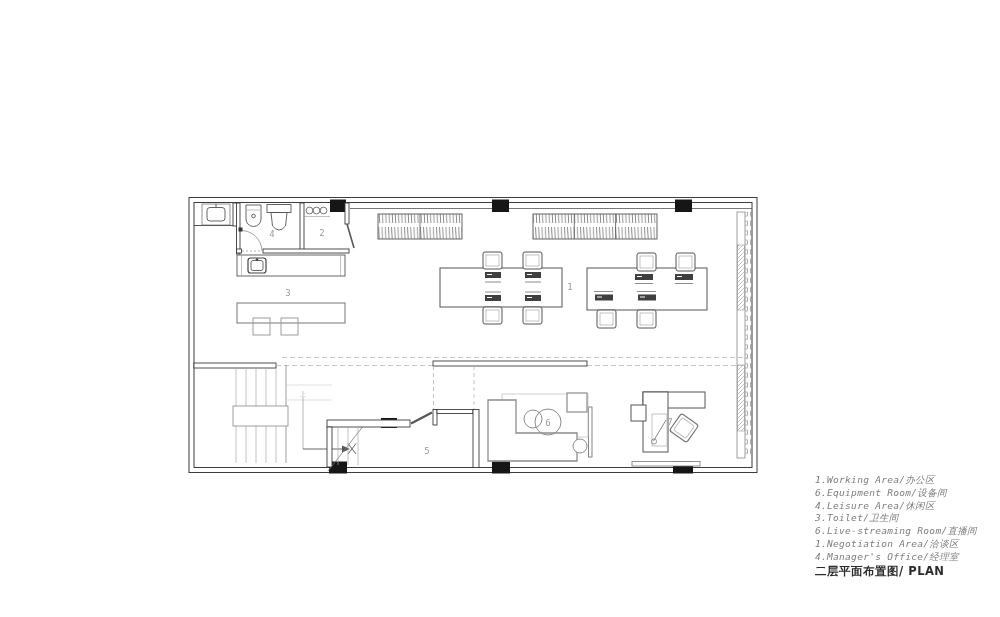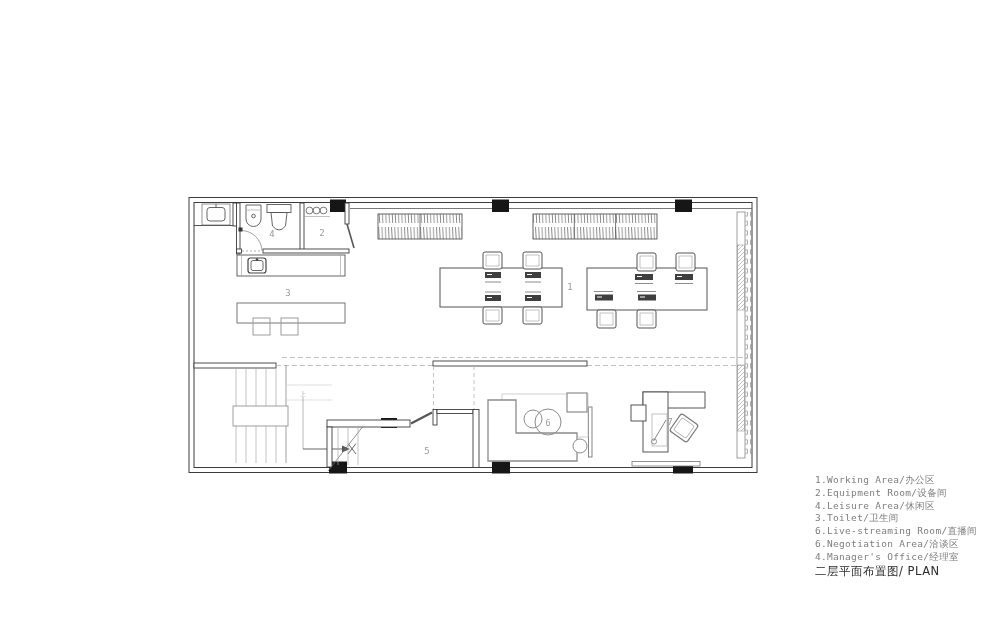--- a/index.html
+++ b/index.html
@@ -1,22 +1,22 @@
 <!DOCTYPE html>
 <html><head>
 <meta charset="utf-8">
 <style>
   html,body{margin:0;padding:0;background:#ffffff;}
   .canvas{position:relative;width:1000px;height:617px;background:#fff;overflow:hidden;}
   .plan-svg{position:absolute;left:0;top:0;}
   .legend{position:absolute;left:815px;top:474px;color:#7d7d7d;
           font-family:"DejaVu Sans Mono",monospace;font-size:9.5px;
-          line-height:12.8px;letter-spacing:0.3px;white-space:nowrap;}
+          line-height:12.8px;letter-spacing:0.3px;white-space:nowrap;font-style:italic;}
   .plan-title{position:absolute;left:815px;top:564px;color:#2b2b2b;
-          font-family:"DejaVu Sans",sans-serif;font-weight:normal;
+          font-family:"DejaVu Sans",sans-serif;font-weight:bold;
           font-size:11.5px;letter-spacing:0.5px;white-space:nowrap;}
   .lbl{font-family:"DejaVu Sans Mono",monospace;fill:#9a9a9a;}
 </style>
 </head>
 <body>
 
 <div class="canvas">
 
   <svg class="plan-svg" width="1000" height="617" viewBox="0 0 1000 617">
     <defs>
@@ -276,23 +276,23 @@
       <text class="lbl" x="288" y="296" font-size="9">3</text>
       <text class="lbl" x="272" y="237" font-size="9">4</text>
       <text class="lbl" x="427" y="454" font-size="9">5</text>
       <text class="lbl" x="548" y="426" font-size="8.5">6</text>
       <text class="lbl" x="670" y="425" font-size="8.5">7</text>
     </g>
   </svg>
 
   <div class="legend">
     <div>1.Working Area/办公区</div>
-    <div>2.Equipment Room/设备间</div>
+    <div>6.Equipment Room/设备间</div>
     <div>4.Leisure Area/休闲区</div>
     <div>3.Toilet/卫生间</div>
     <div>6.Live-streaming Room/直播间</div>
-    <div>6.Negotiation Area/洽谈区</div>
+    <div>1.Negotiation Area/洽谈区</div>
     <div>4.Manager's Office/经理室</div>
   </div>
 
   <div class="plan-title">二层平面布置图/ PLAN</div>
 
 </div>
 
 </body></html>

